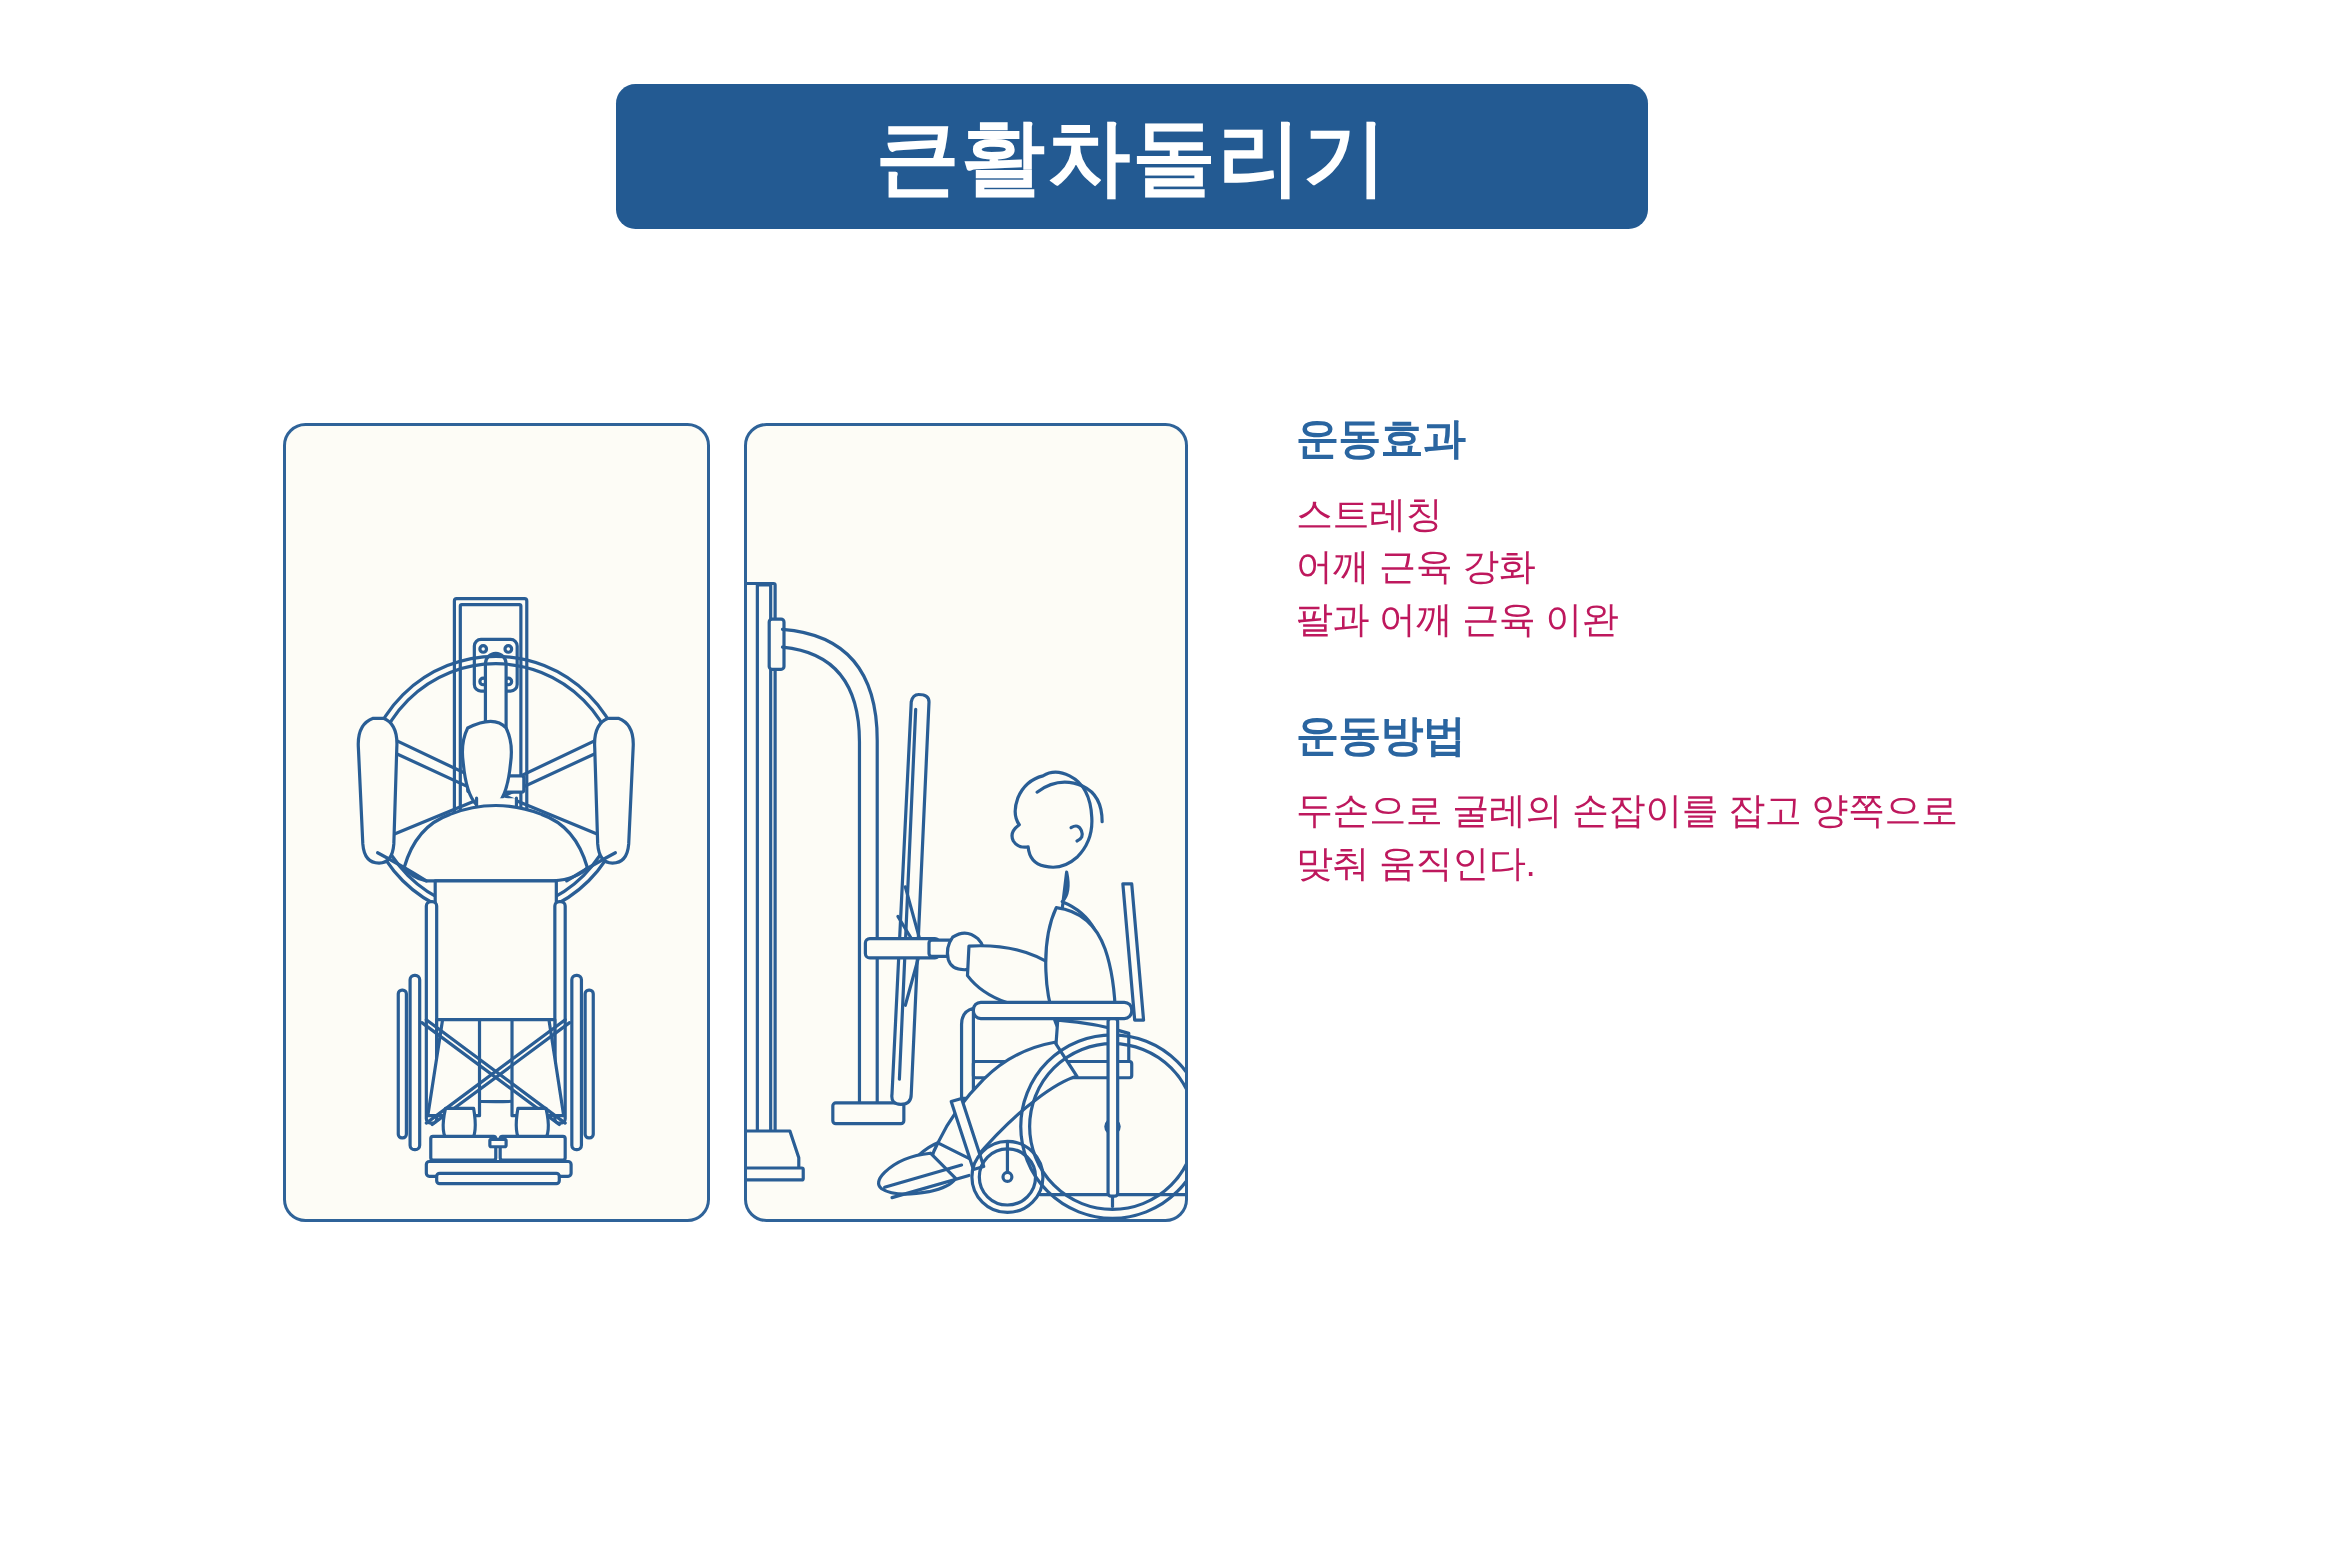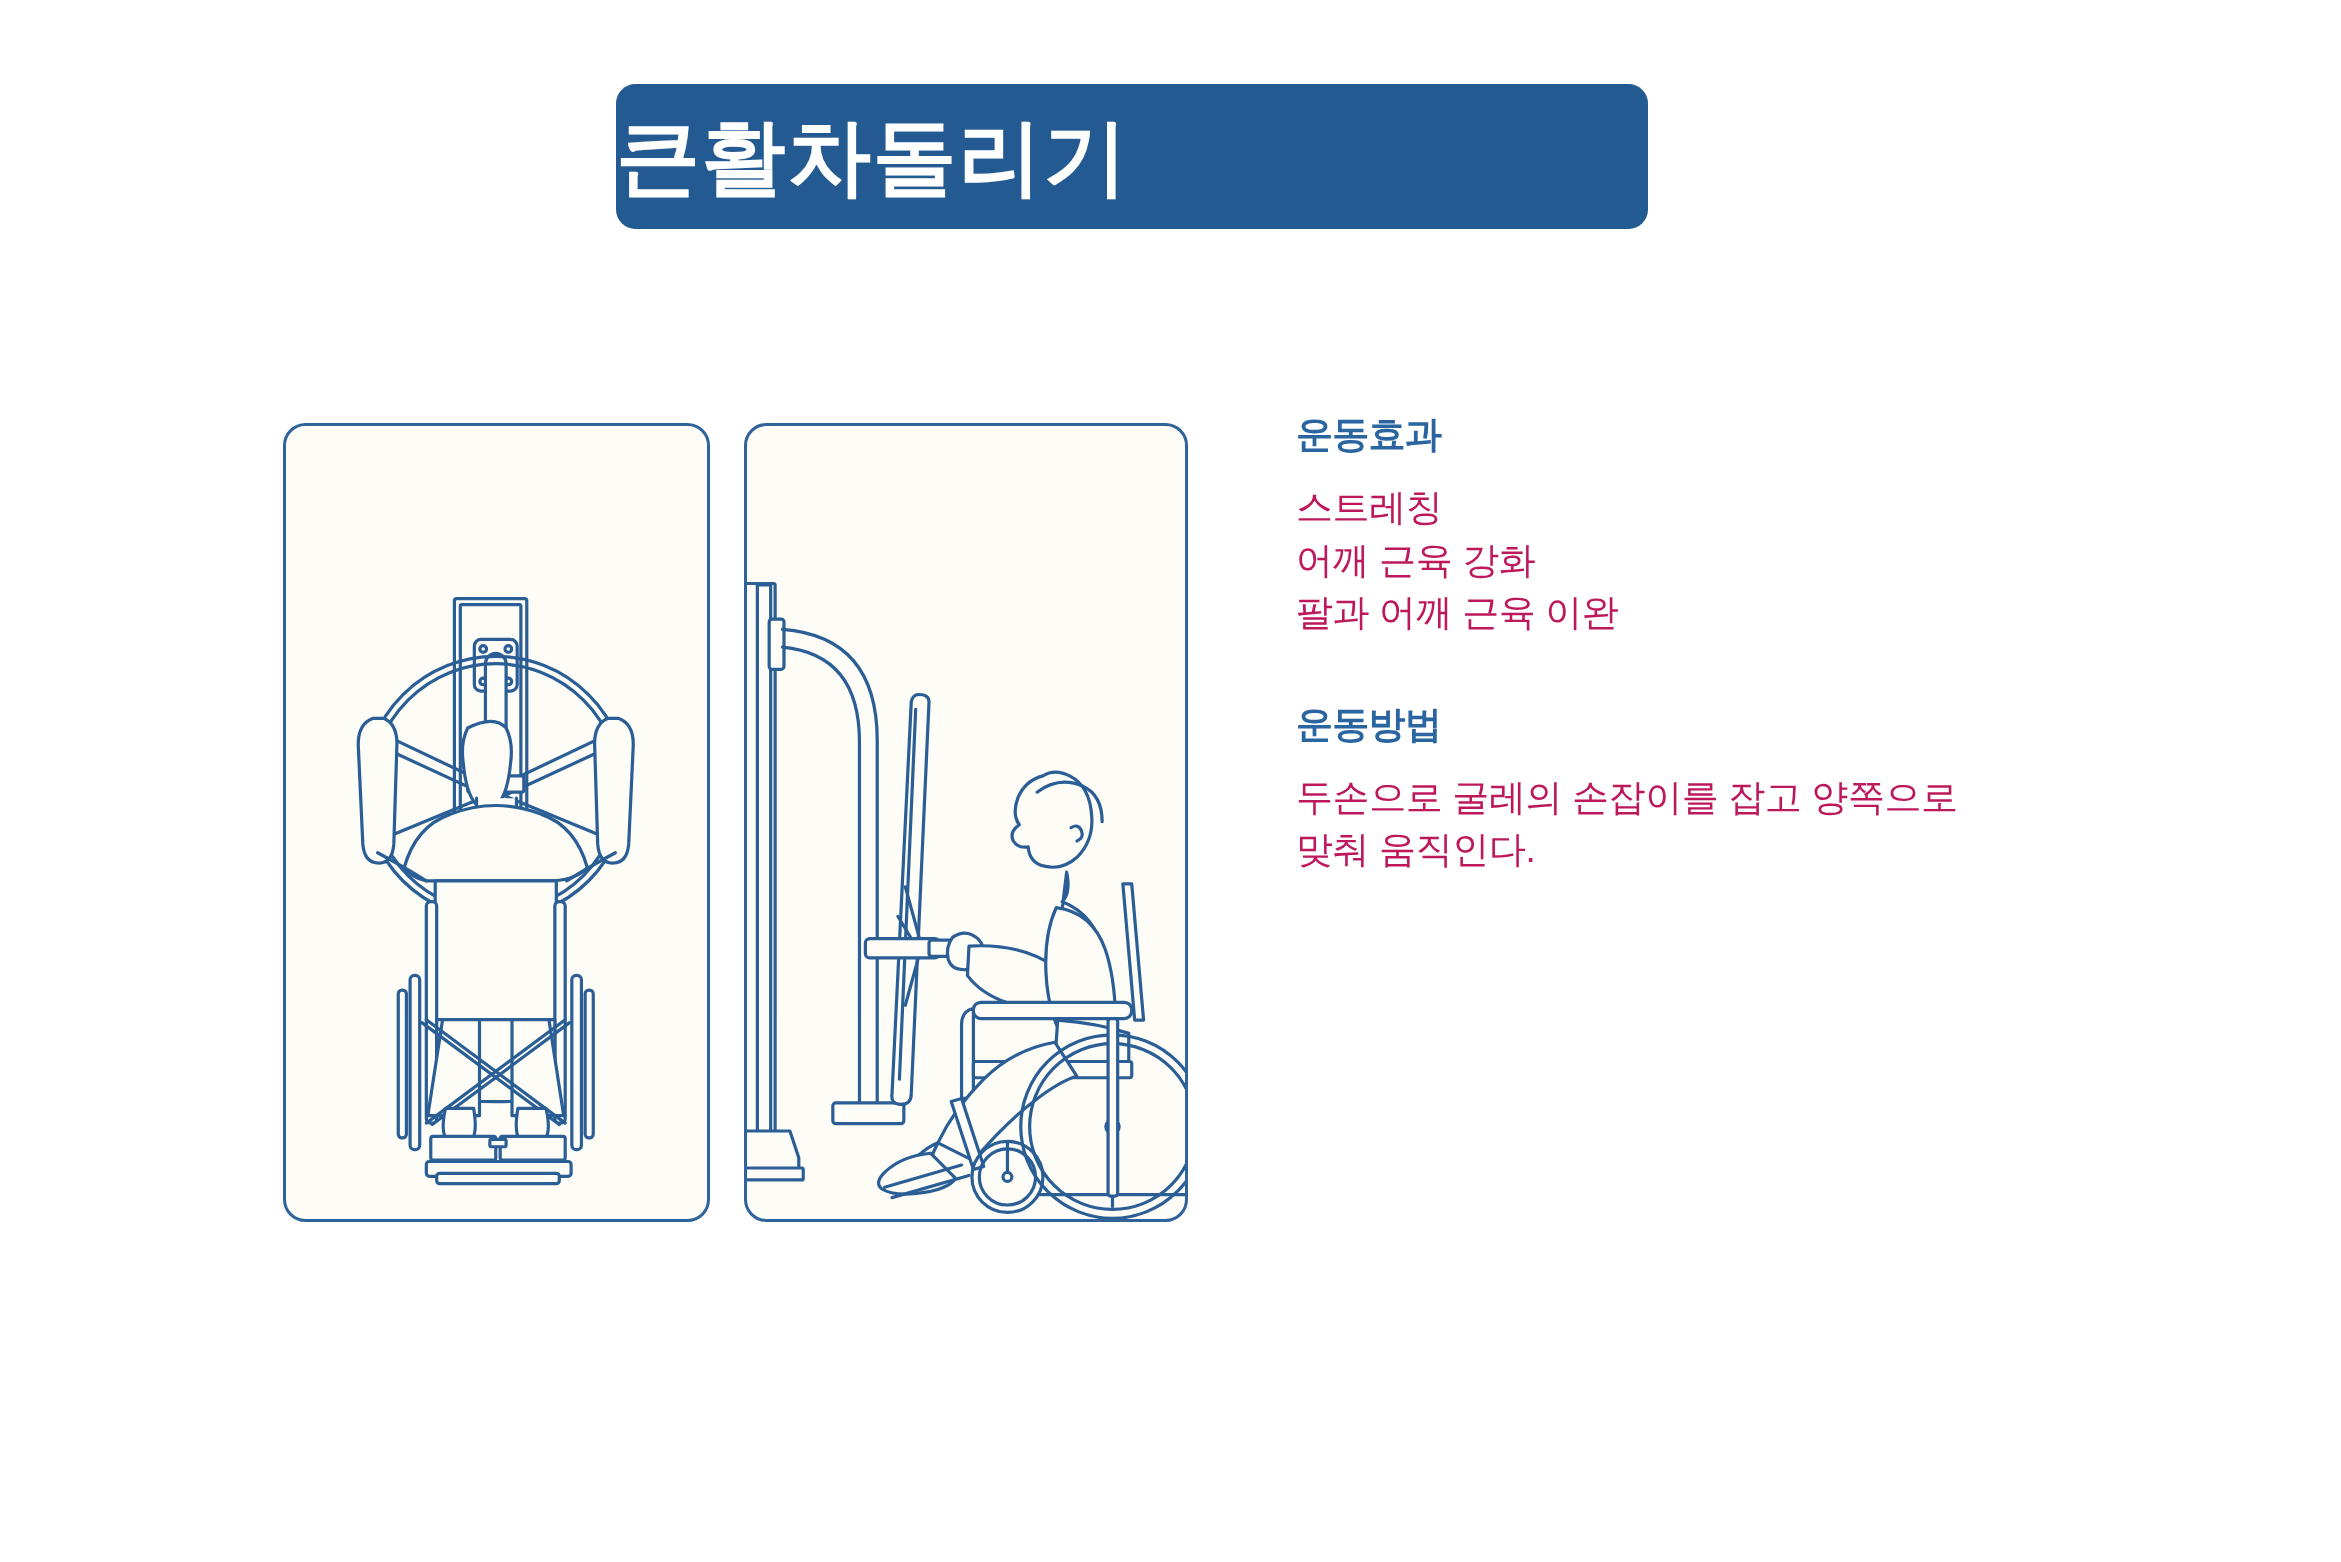--- a/index.html
+++ b/index.html
@@ -19,21 +19,21 @@
   #title-banner {
     position: absolute;
     left: 616px;
     top: 84px;
     width: 1032px;
     height: 145px;
     background: #235a92;
     border-radius: 19.5px;
     display: flex;
     align-items: center;
-    justify-content: flex-start;
+    justify-content: center;
   }
   #title-text {
     color: #ffffff;
     font-size: 84px;
     font-weight: 700;
     letter-spacing: 1.5px;
     line-height: 1;
     white-space: nowrap;
   }
 
@@ -72,21 +72,21 @@
   #info-column {
     position: absolute;
     left: 1296px;
     top: 414px;
     width: 892px;
   }
   .section { margin-bottom: 64px; }
   .section:last-child { margin-bottom: 12px; }
   .section-heading {
     color: #2a65a0;
-    font-size: 37px;
+    font-size: 43px;
     font-weight: 700;
     line-height: 1.15;
     margin: 0 0 25.5px 0;
     letter-spacing: -0.7px;
   }
   .section-line {
     color: #be185d;
     font-size: 37px;
     font-weight: 400;
     line-height: 1.42;

